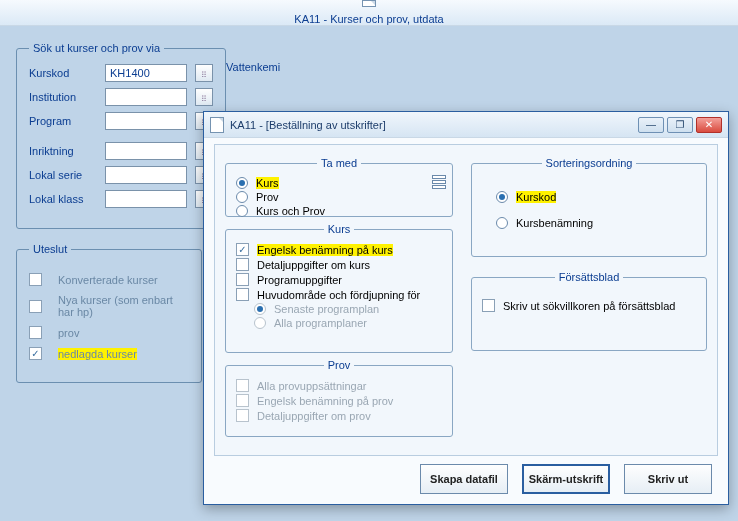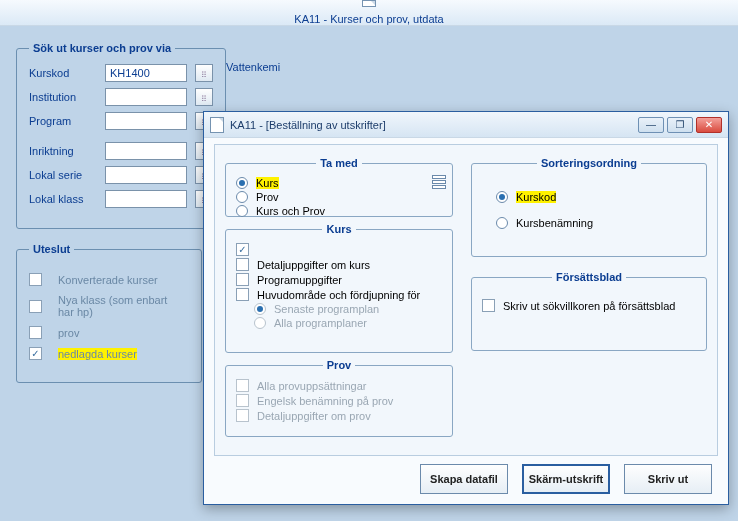--- a/index.html
+++ b/index.html
@@ -45,21 +45,20 @@
   fieldset {
     border: 1px solid #6b8fb0;
     border-radius: 3px;
     padding: 10px 12px 14px 12px;
     margin: 6px 0 14px 0;
   }
   legend {
     color: #0b3d91;
     padding: 0 4px;
     font-size: 11px;
-    font-weight: bold;
   }
   .row {
     display: flex;
     align-items: center;
     gap: 8px;
     margin-bottom: 6px;
   }
   .row label.field-label {
     width: 68px;
     color: #0b3d91;
@@ -228,21 +227,21 @@
   <span class="readout" style="position:absolute;left:220px;top:35px;">Vattenkemi</span>
 
   <fieldset style="width:186px;">
     <legend>Uteslut</legend>
     <div class="check-row">
       <span class="checkbox"></span>
       <span>Konverterade kurser</span>
     </div>
     <div class="check-row">
       <span class="checkbox"></span>
-      <span style="max-width:120px;">Nya klass (som enbart har hp)</span>
+      <span style="max-width:120px;">Nya kurser (som enbart har hp)</span>
     </div>
     <div class="check-row">
       <span class="checkbox"></span>
       <span>prov</span>
     </div>
     <div class="check-row">
       <span class="checkbox checked hl"></span>
       <span class="hl">nedlagda kurser</span>
     </div>
   </fieldset>
@@ -278,20 +277,21 @@
         <div class="radio-row">
           <span class="radio"></span>
           <span>Kurs och Prov</span>
         </div>
       </fieldset>
 
       <fieldset class="inner fs-kurs">
         <legend>Kurs</legend>
         <div class="cb-row">
           <span class="checkbox checked hl"></span>
+          <span class="hl">Engelsk benämning på kurs</span>
         </div>
         <div class="cb-row">
           <span class="checkbox"></span>
           <span>Detaljuppgifter om kurs</span>
         </div>
         <div class="cb-row">
           <span class="checkbox"></span>
           <span>Programuppgifter</span>
         </div>
         <div class="cb-row">

